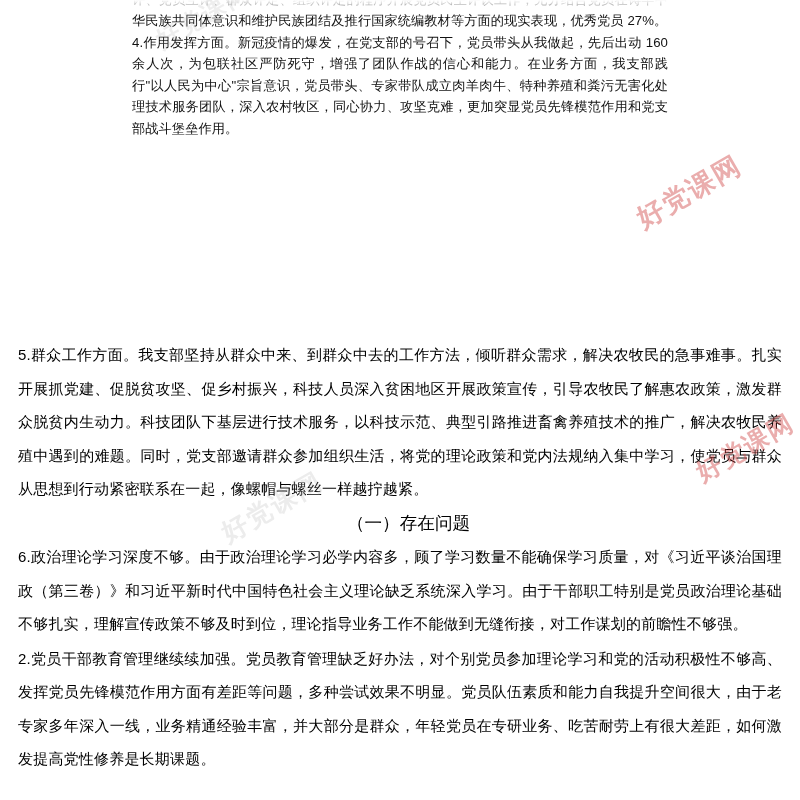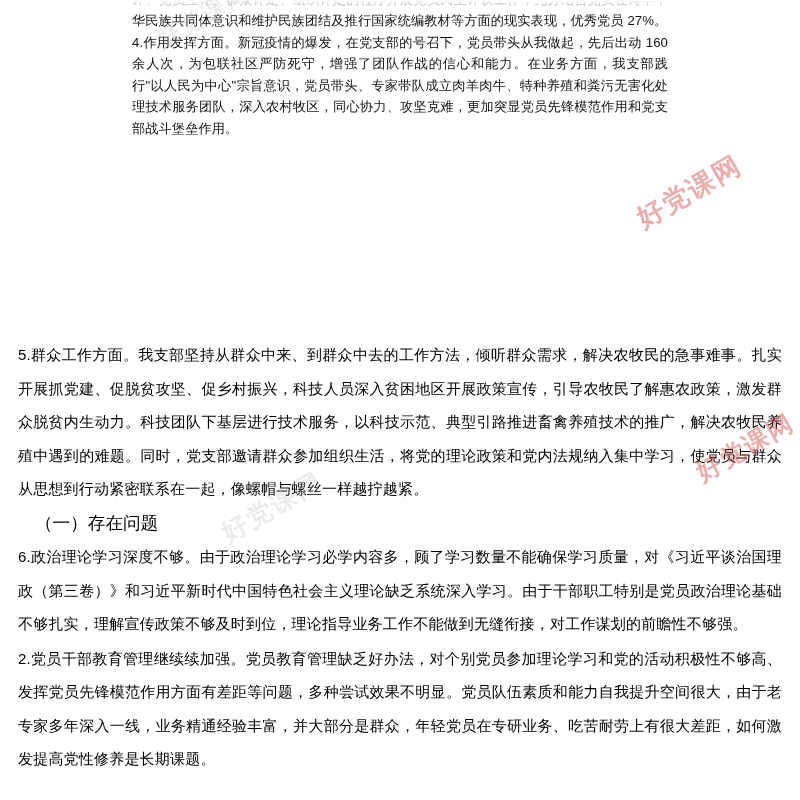--- a/index.html
+++ b/index.html
@@ -67,20 +67,21 @@
     margin: 0 0 1px 0;
     white-space: pre-wrap;
     word-break: break-all;
     letter-spacing: 0.2px;
   }
   .heading {
     font-size: 17.6px;
     line-height: 33.5px;
     text-indent: 17px;
     margin: 0;
+    text-align: center;
   }
 
   
   .wm {
     position: absolute;
     font-size: 27px;
     font-weight: bold;
     color: rgba(150,150,150,0.30);
     transform: rotate(-30deg);
     transform-origin: left top;

